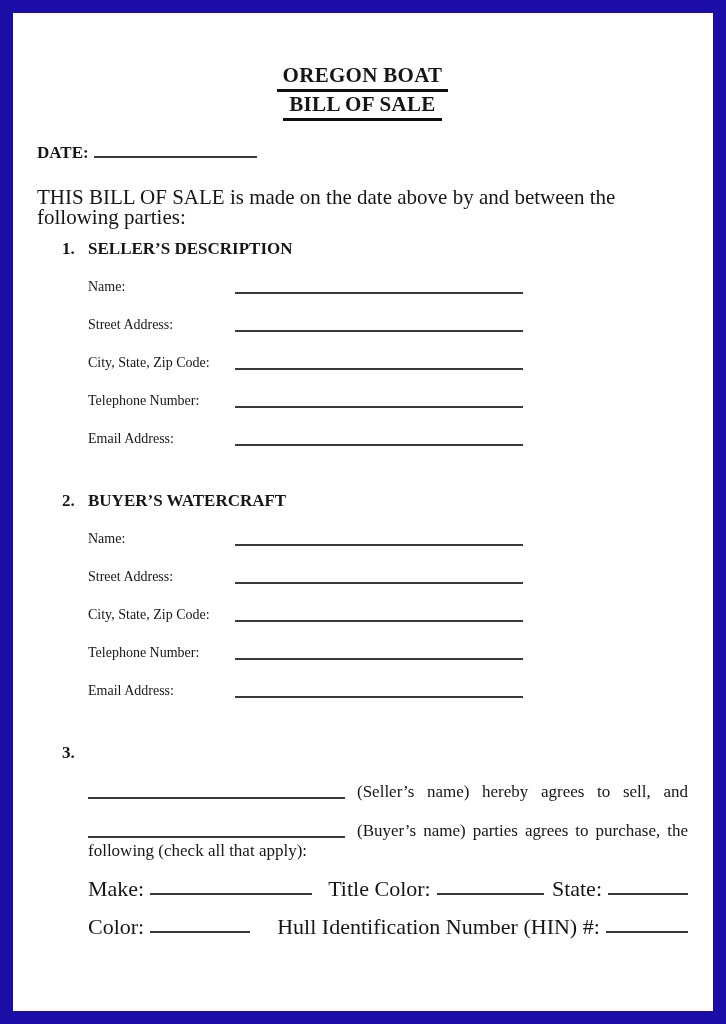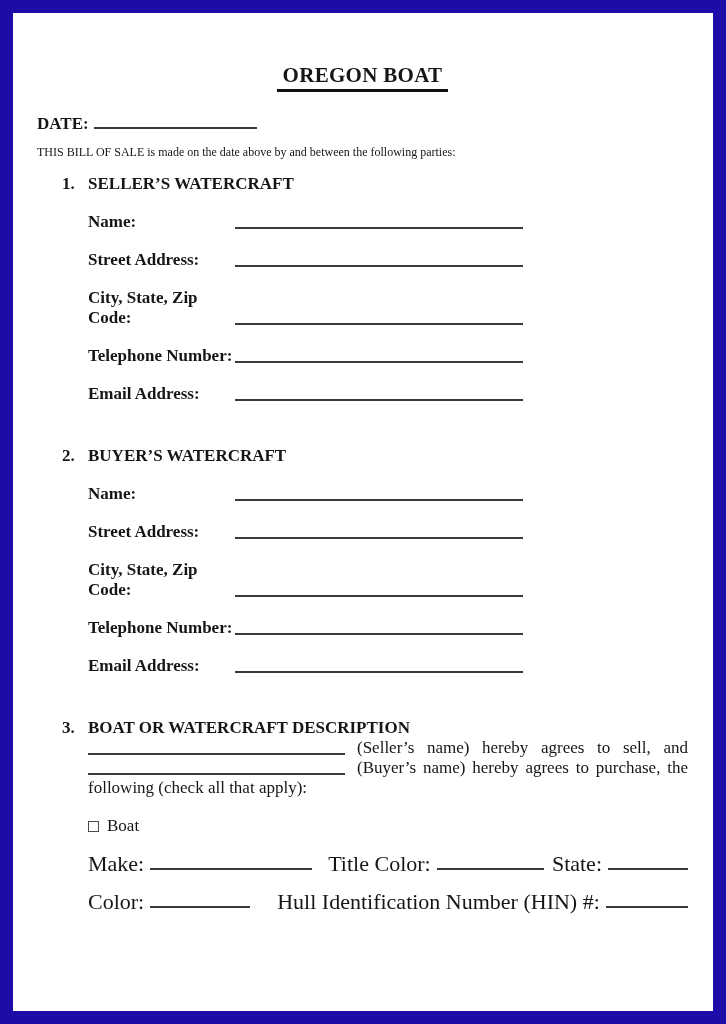--- a/index.html
+++ b/index.html
@@ -33,59 +33,59 @@
   .date-label { font-weight: bold; }
   .date-line {
     display: inline-block;
     width: 163px;
     height: 13px;
     border-bottom: 2px solid #3a3a3a;
     margin-left: 5px;
     vertical-align: baseline;
   }
 
-  .intro { margin-top: 8px; font-size: 12px; line-height: 20px; font-family: Liberation Serif, serif; }
+  .intro { margin-top: 24px; font-size: 21px; line-height: 20px; font-family: Liberation Serif, serif; }
 
   
   .section-heading {
     display: flex;
     font-weight: bold;
     font-size: 17px;
     line-height: 20px;
     margin-left: 25px;
   }
   .section-num { width: 26px; flex: none; }
   .mt-sec1 { margin-top: 12px; }
   .mt-sec  { margin-top: 42px; }
 
   
   .field-row {
     display: flex;
     align-items: flex-end;
     margin-left: 51px;
     margin-top: 18px;
-    font-size: 17px;
-    line-height: 20px;
-    font-weight: bold;
+    font-size: 14px;
+    line-height: 20px;
   }
   .field-label { width: 147px; flex: none; }
   .field-line {
     width: 288px;
     flex: none;
     height: 13px;
     border-bottom: 2px solid #3a3a3a;
     margin-bottom: 3px;
   }
 
   
   .jline {
     display: flex;
     align-items: flex-end;
     margin-left: 51px;
     width: 600px;
+    margin-top: 19px;
     font-size: 17px;
     line-height: 20px;
   }
   .jline .blank {
     width: 257px;
     flex: none;
     height: 13px;
     border-bottom: 2px solid #3a3a3a;
     margin-bottom: 3px;
     margin-right: 12px;
@@ -145,31 +145,34 @@
 </head>
 <body>
 
 <div class="page">
   <div class="content">
 
     <div class="title-block">
       <div class="title-line-wrap">
         <span class="title-text">OREGON BOAT</span>
       </div>
+      <div class="title-line-wrap">
+        <span class="title-text">BILL OF SALE</span>
+      </div>
     </div>
 
     <div class="date-row">
       <span class="date-label">DATE:</span><span class="date-line"></span>
     </div>
 
     <div class="intro">THIS BILL OF SALE is made on the date above by and between the following parties:</div>
 
     <div class="section-heading mt-sec1">
       <span class="section-num">1.</span>
-      <span>SELLER’S WATERCRAFT</span>
+      <span>SELLER’S DESCRIPTION</span>
     </div>
     <div class="field-row">
       <span class="field-label">Name:</span>
       <span class="field-line"></span>
     </div>
     <div class="field-row">
       <span class="field-label">Street Address:</span>
       <span class="field-line"></span>
     </div>
     <div class="field-row">
@@ -205,39 +208,34 @@
       <span class="field-label">Telephone Number:</span>
       <span class="field-line"></span>
     </div>
     <div class="field-row">
       <span class="field-label">Email Address:</span>
       <span class="field-line"></span>
     </div>
 
     <div class="section-heading mt-sec">
       <span class="section-num">3.</span>
-      <span>BOAT OR WATERCRAFT DESCRIPTION</span>
     </div>
 
     <div class="jline">
       <span class="blank"></span>
       <span class="jtext">(Seller’s name) hereby agrees to sell, and</span>
     </div>
 
     <div class="jline">
       <span class="blank"></span>
-      <span class="jtext">(Buyer’s name) hereby agrees to purchase, the</span>
+      <span class="jtext">(Buyer’s name) parties agrees to purchase, the</span>
     </div>
 
     <div class="plain-line">following (check all that apply):</div>
 
-    <div class="checkbox-row">
-      <span class="checkbox"></span>
-      <span>Boat</span>
-    </div>
 
     <div class="boat-row">
       <span class="lbl">Make:</span>
       <span class="uline w-make"></span>
       <span class="lbl">Title Color:</span>
       <span class="uline w-title"></span>
       <span class="lbl">State:</span>
       <span class="uline w-year"></span>
     </div>
 

